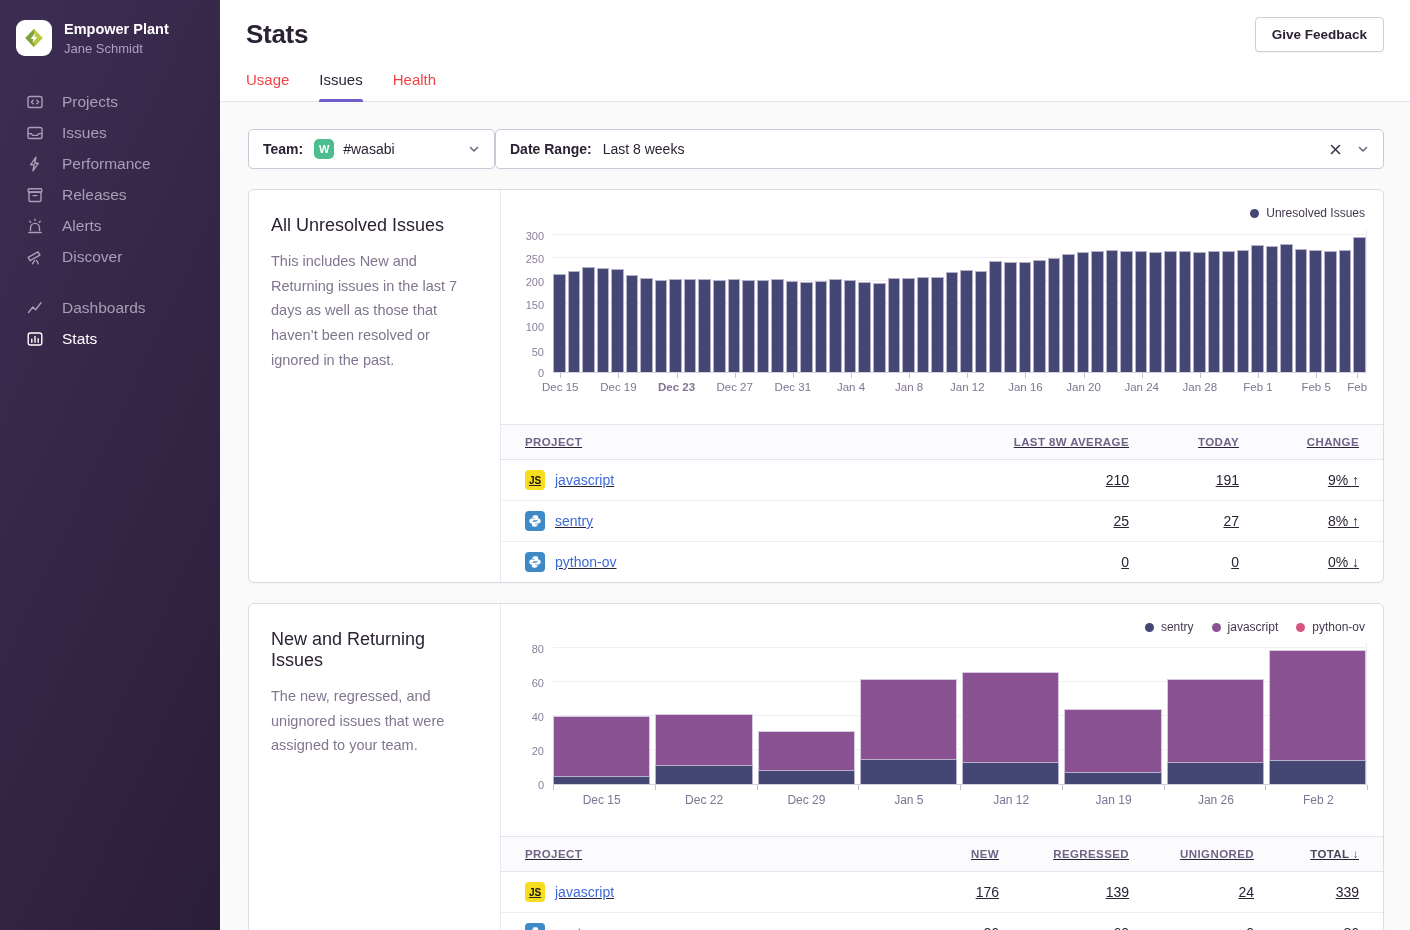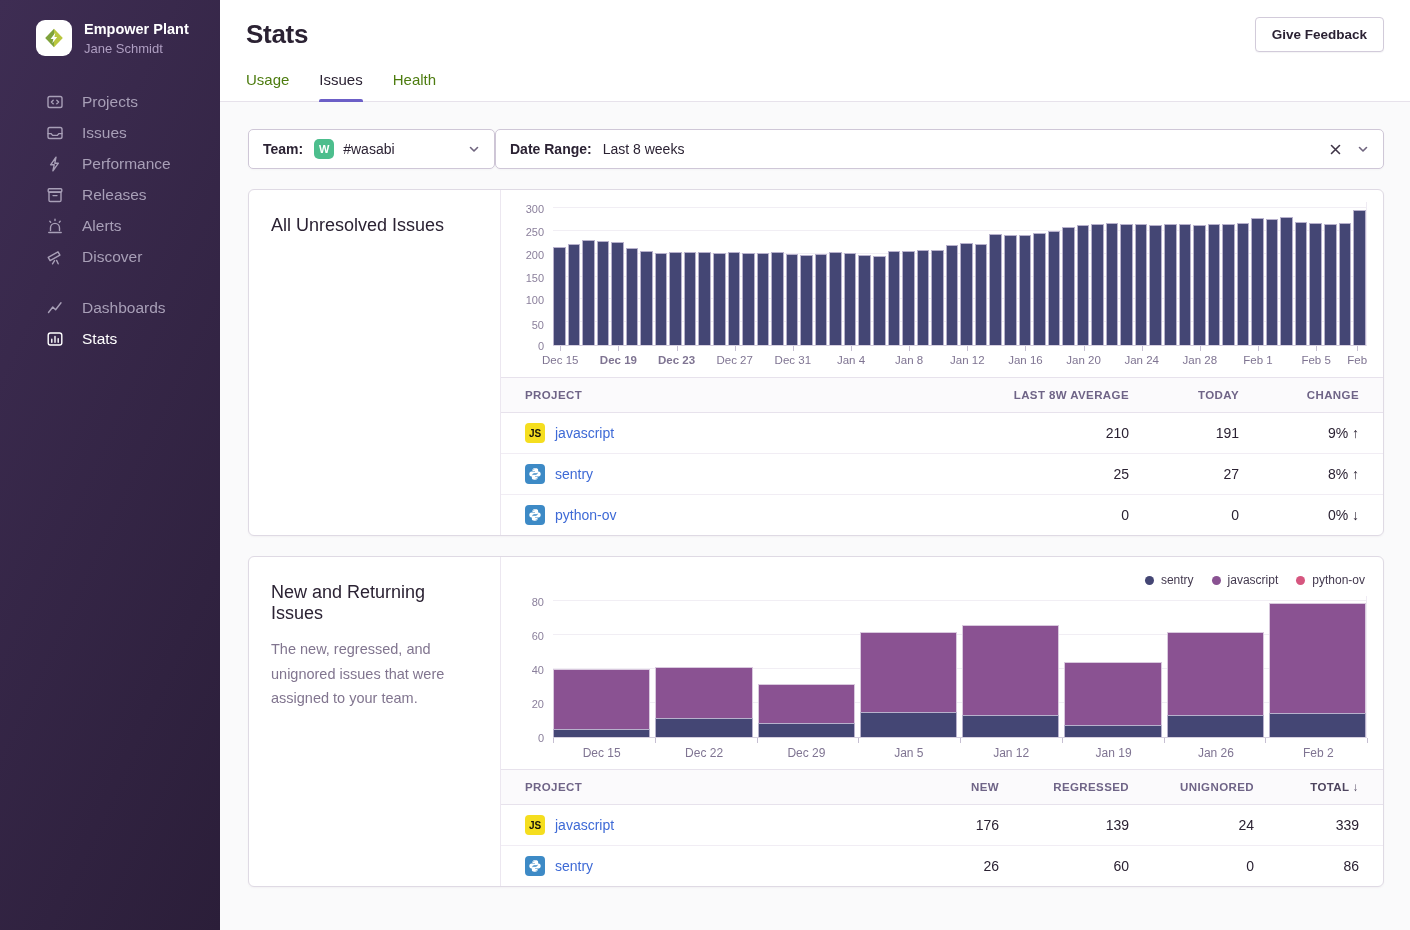--- a/index.html
+++ b/index.html
@@ -1,21 +1,21 @@
 <!DOCTYPE html>
 <html><head>
 <meta charset="utf-8">
 <style>
   * { margin:0; padding:0; box-sizing:border-box; }
   html,body { width:1410px; height:930px; overflow:hidden; background:#FAFAFB;
     font-family:"Liberation Sans", sans-serif; color:#2B2233; }
 
   
   .sidebar { position:fixed; left:0; top:0; width:220px; height:100%;
-    background:linear-gradient(115deg,#3E2D53 0%,#2B1E39 100%); z-index:5;padding-left:20px; }
+    background:linear-gradient(115deg,#3E2D53 0%,#2B1E39 100%); z-index:5; }
   .org-row { display:flex; align-items:center; gap:12px; padding:20px 16px 14px; }
   .logo-box { width:36px; height:36px; background:#fff; border-radius:9px;
     display:flex; align-items:center; justify-content:center; flex:none; }
   .org-name { color:#fff; font-weight:700; font-size:14.5px; line-height:1.25; }
   .user-name { color:#AF9FC2; font-size:13px; margin-top:2px; }
   .nav-group { margin-top:16px; }
   .nav-group + .nav-group { margin-top:20px; }
   .nav-item { display:flex; align-items:center; gap:18px; height:31px;
     padding:0 16px 0 26px; font-size:15.5px; color:#A89FB7; cursor:pointer; }
   .nav-item.active { color:#fff; }
@@ -24,21 +24,21 @@
 
   
   .main { margin-left:220px; }
   header { background:#fff; padding:0 26px; border-bottom:1px solid #E7E2EB; position:relative; }
   h1.page-title { font-size:26px; font-weight:700; letter-spacing:-.3px; padding-top:19px; }
   .feedback-btn { position:absolute; right:26px; top:17px; background:#fff;
     border:1px solid #D2CBDA; border-radius:4px; padding:9px 16px; font-size:13.5px;
     font-weight:700; color:#2B2233; font-family:inherit; cursor:pointer;
     box-shadow:0 1px 1px rgba(43,34,51,.05); }
   .tabs { display:flex; gap:30px; margin-top:21px; }
-  .tab { position:relative; padding-bottom:13px; font-size:15px; color:#4d7c0f; cursor:pointer; }
+  .tab { position:relative; padding-bottom:13px; font-size:15px; color:#ef4444; cursor:pointer; }
   .tab.active { color:#2B2233; }
   .tab.active::after { content:''; position:absolute; left:0; right:0; bottom:-1px;
     height:3px; background:#6C5FC7; border-radius:2px 2px 0 0; }
 
   
   .content { padding:27px 26px 0 28px; background:#FAFAFB; min-height:826px; }
   .filters { display:flex; }
   .filter-box { background:#fff; border:1px solid #CFC7D7; border-radius:5px; height:40px;
     display:flex; align-items:center; padding:0 14px; font-size:14px; cursor:pointer;
     box-shadow:0 1px 2px rgba(43,34,51,.03); }
@@ -88,21 +88,21 @@
   .seg-javascript { border:1px solid #D9C9DE; border-bottom:none; }
 
   .xrow { position:relative; height:27px; margin-left:36px; }
   .xtick { position:absolute; top:0; width:1px; height:5px; background:#C6BFD2; }
   .xlabel { position:absolute; top:8px; transform:translateX(-50%); font-size:11.5px;
     color:#7F7492; white-space:nowrap; }
   .xlabels2 { display:flex; gap:5px; padding-top:8px; }
   .xlabels2 span { flex:1; text-align:center; font-size:12px; color:#7F7492; }
 
   
-  .tbl { width:100%; border-collapse:collapse; font-size:14px; margin-top:4px; }
+  .tbl { width:100%; border-collapse:collapse; font-size:14px; margin-top:24px;text-decoration:underline; }
   .tbl th { font-size:11.5px; font-weight:700; letter-spacing:.4px; color:#6F6487;
     text-transform:uppercase; padding:11px 24px; text-align:right;
     border-top:1px solid #E7E2EC; border-bottom:1px solid #E7E2EC; background:#FBFAFC; }
   .tbl th.project { text-align:left; }
   .tbl th.sorted { color:#4D445E; }
   .tbl td { padding:10px 24px; text-align:right; color:#2B2233; }
   .tbl tbody tr + tr td { border-top:1px solid #F1EDF4; }
   .tbl td.project { text-align:left; }
   .proj { display:flex; align-items:center; gap:10px; }
   .badge { width:20px; height:20px; border-radius:4px; display:flex; align-items:center;
@@ -244,23 +244,30 @@
           <svg class="chev" viewBox="0 0 12 12">
               <polyline points="2.5,4.5 6,8 9.5,4.5"></polyline>
             </svg>
         </span>
       </div>
     </div>
 
     <div class="card">
       <div class="card-summary">
         <h2>All Unresolved Issues</h2>
+        <p>This includes New and Returning issues in the last 7 days as well as those that haven’t been resolved or ignored in the past.</p>
       </div>
       <div class="card-main">
         <div class="chart-area">
+          <div class="legend" id="legend1">
+              <span class="legend-item">
+                <span class="legend-dot" style="background: rgb(68, 70, 116);"></span>
+                <span class="legend-label">Unresolved Issues</span>
+              </span>
+            </div>
           <div class="chart">
             <div class="ycol" id="y1">
                 <span class="ylabel" style="bottom: 0px;">0</span>
                 <span class="ylabel" style="bottom: 21px; margin-left: 28px;">50</span>
                 <span class="ylabel" style="bottom: 45.6667px;">100</span>
                 <span class="ylabel" style="bottom: 68.5px;">150</span>
                 <span class="ylabel" style="bottom: 91.3333px;">200</span>
                 <span class="ylabel" style="bottom: 114.167px;">250</span>
                 <span class="ylabel" style="bottom: 137px;">300</span>
               </div>
@@ -328,21 +335,21 @@
                   <div class="bar1" style="height: 121.473px; background: rgb(68, 70, 116);"></div>
                   <div class="bar1" style="height: 122.387px; background: rgb(68, 70, 116);"></div>
                   <div class="bar1" style="height: 135.173px; background: rgb(68, 70, 116);"></div>
                 </div>
               </div>
           </div>
           <div class="xrow" id="x1">
               <span class="xtick" style="left: 0.892857%;"></span>
               <span class="xlabel" style="left: 0.892857%;">Dec 15</span>
               <span class="xtick" style="left: 8.03571%;"></span>
-              <span class="xlabel" style="left: 8.03571%; font-weight: bold;">Dec 19</span>
+              <span class="xlabel" style="left: 8.03571%;">Dec 19</span>
               <span class="xtick" style="left: 15.1786%;"></span>
               <span class="xlabel" style="left: 15.1786%; font-weight: bold;">Dec 23</span>
               <span class="xtick" style="left: 22.3214%;"></span>
               <span class="xlabel" style="left: 22.3214%;">Dec 27</span>
               <span class="xtick" style="left: 29.4643%;"></span>
               <span class="xlabel" style="left: 29.4643%;">Dec 31</span>
               <span class="xtick" style="left: 36.6071%;"></span>
               <span class="xlabel" style="left: 36.6071%;">Jan 4</span>
               <span class="xtick" style="left: 43.75%;"></span>
               <span class="xlabel" style="left: 43.75%;">Jan 8</span>

